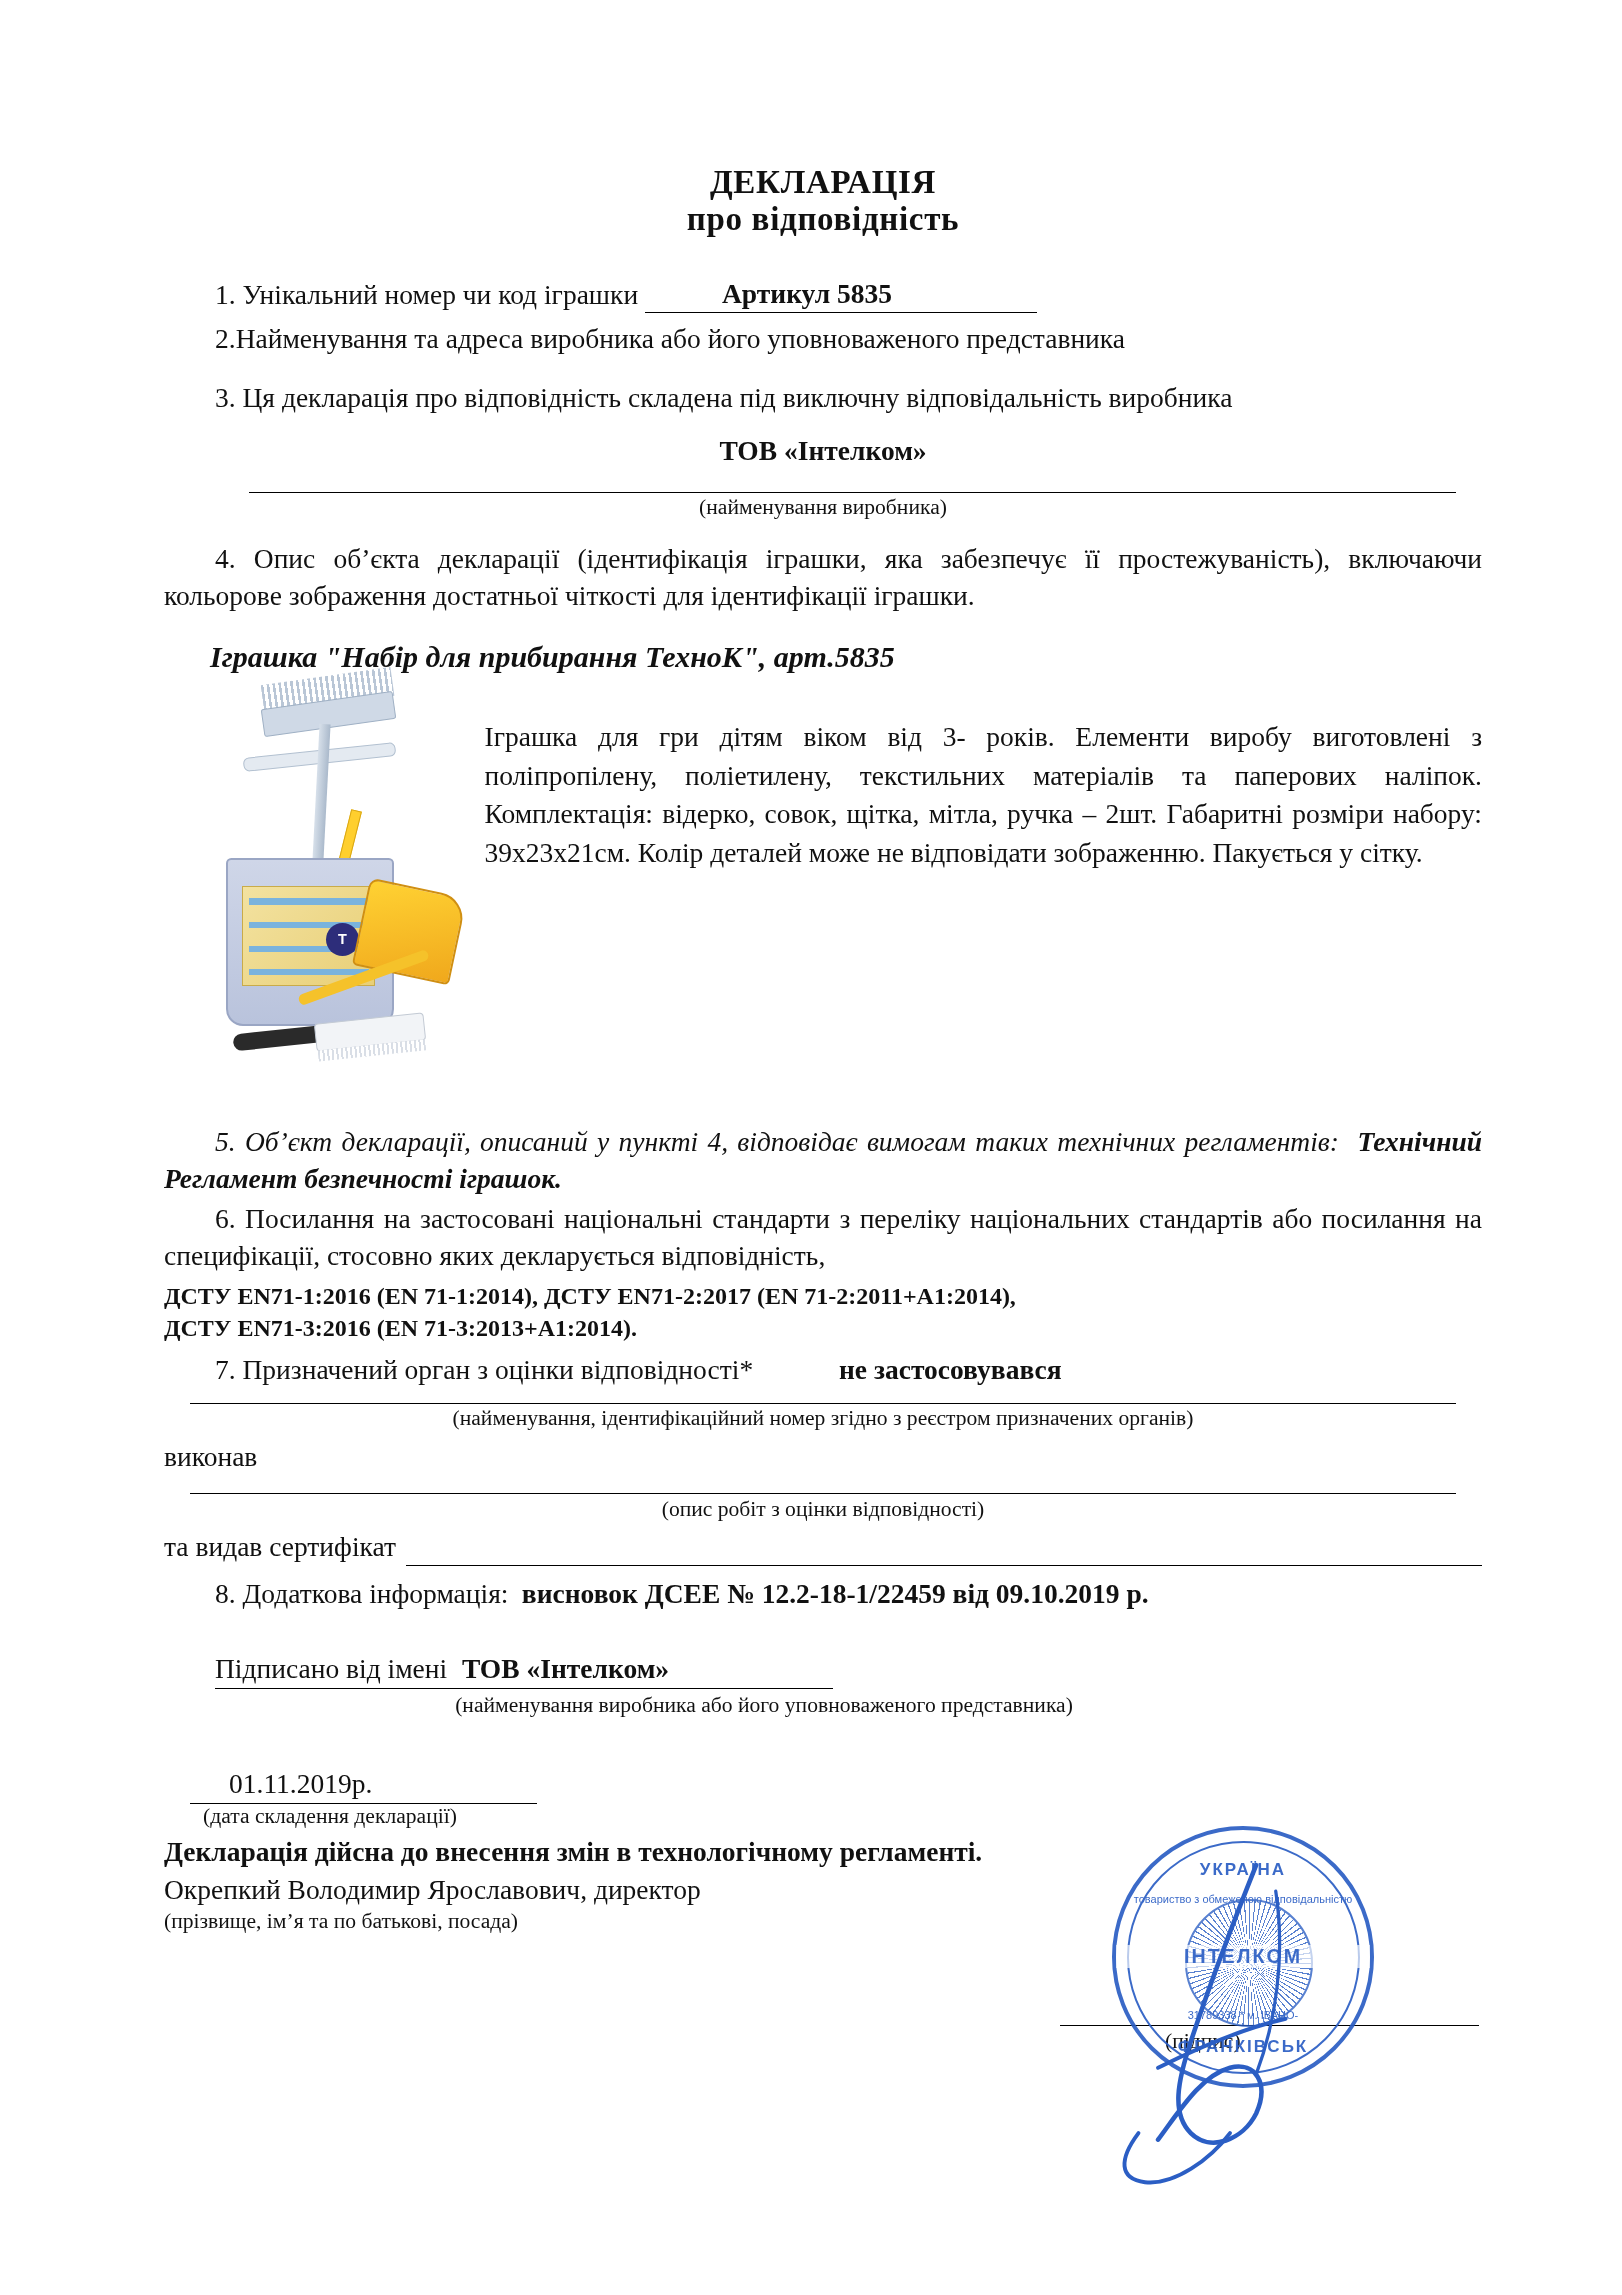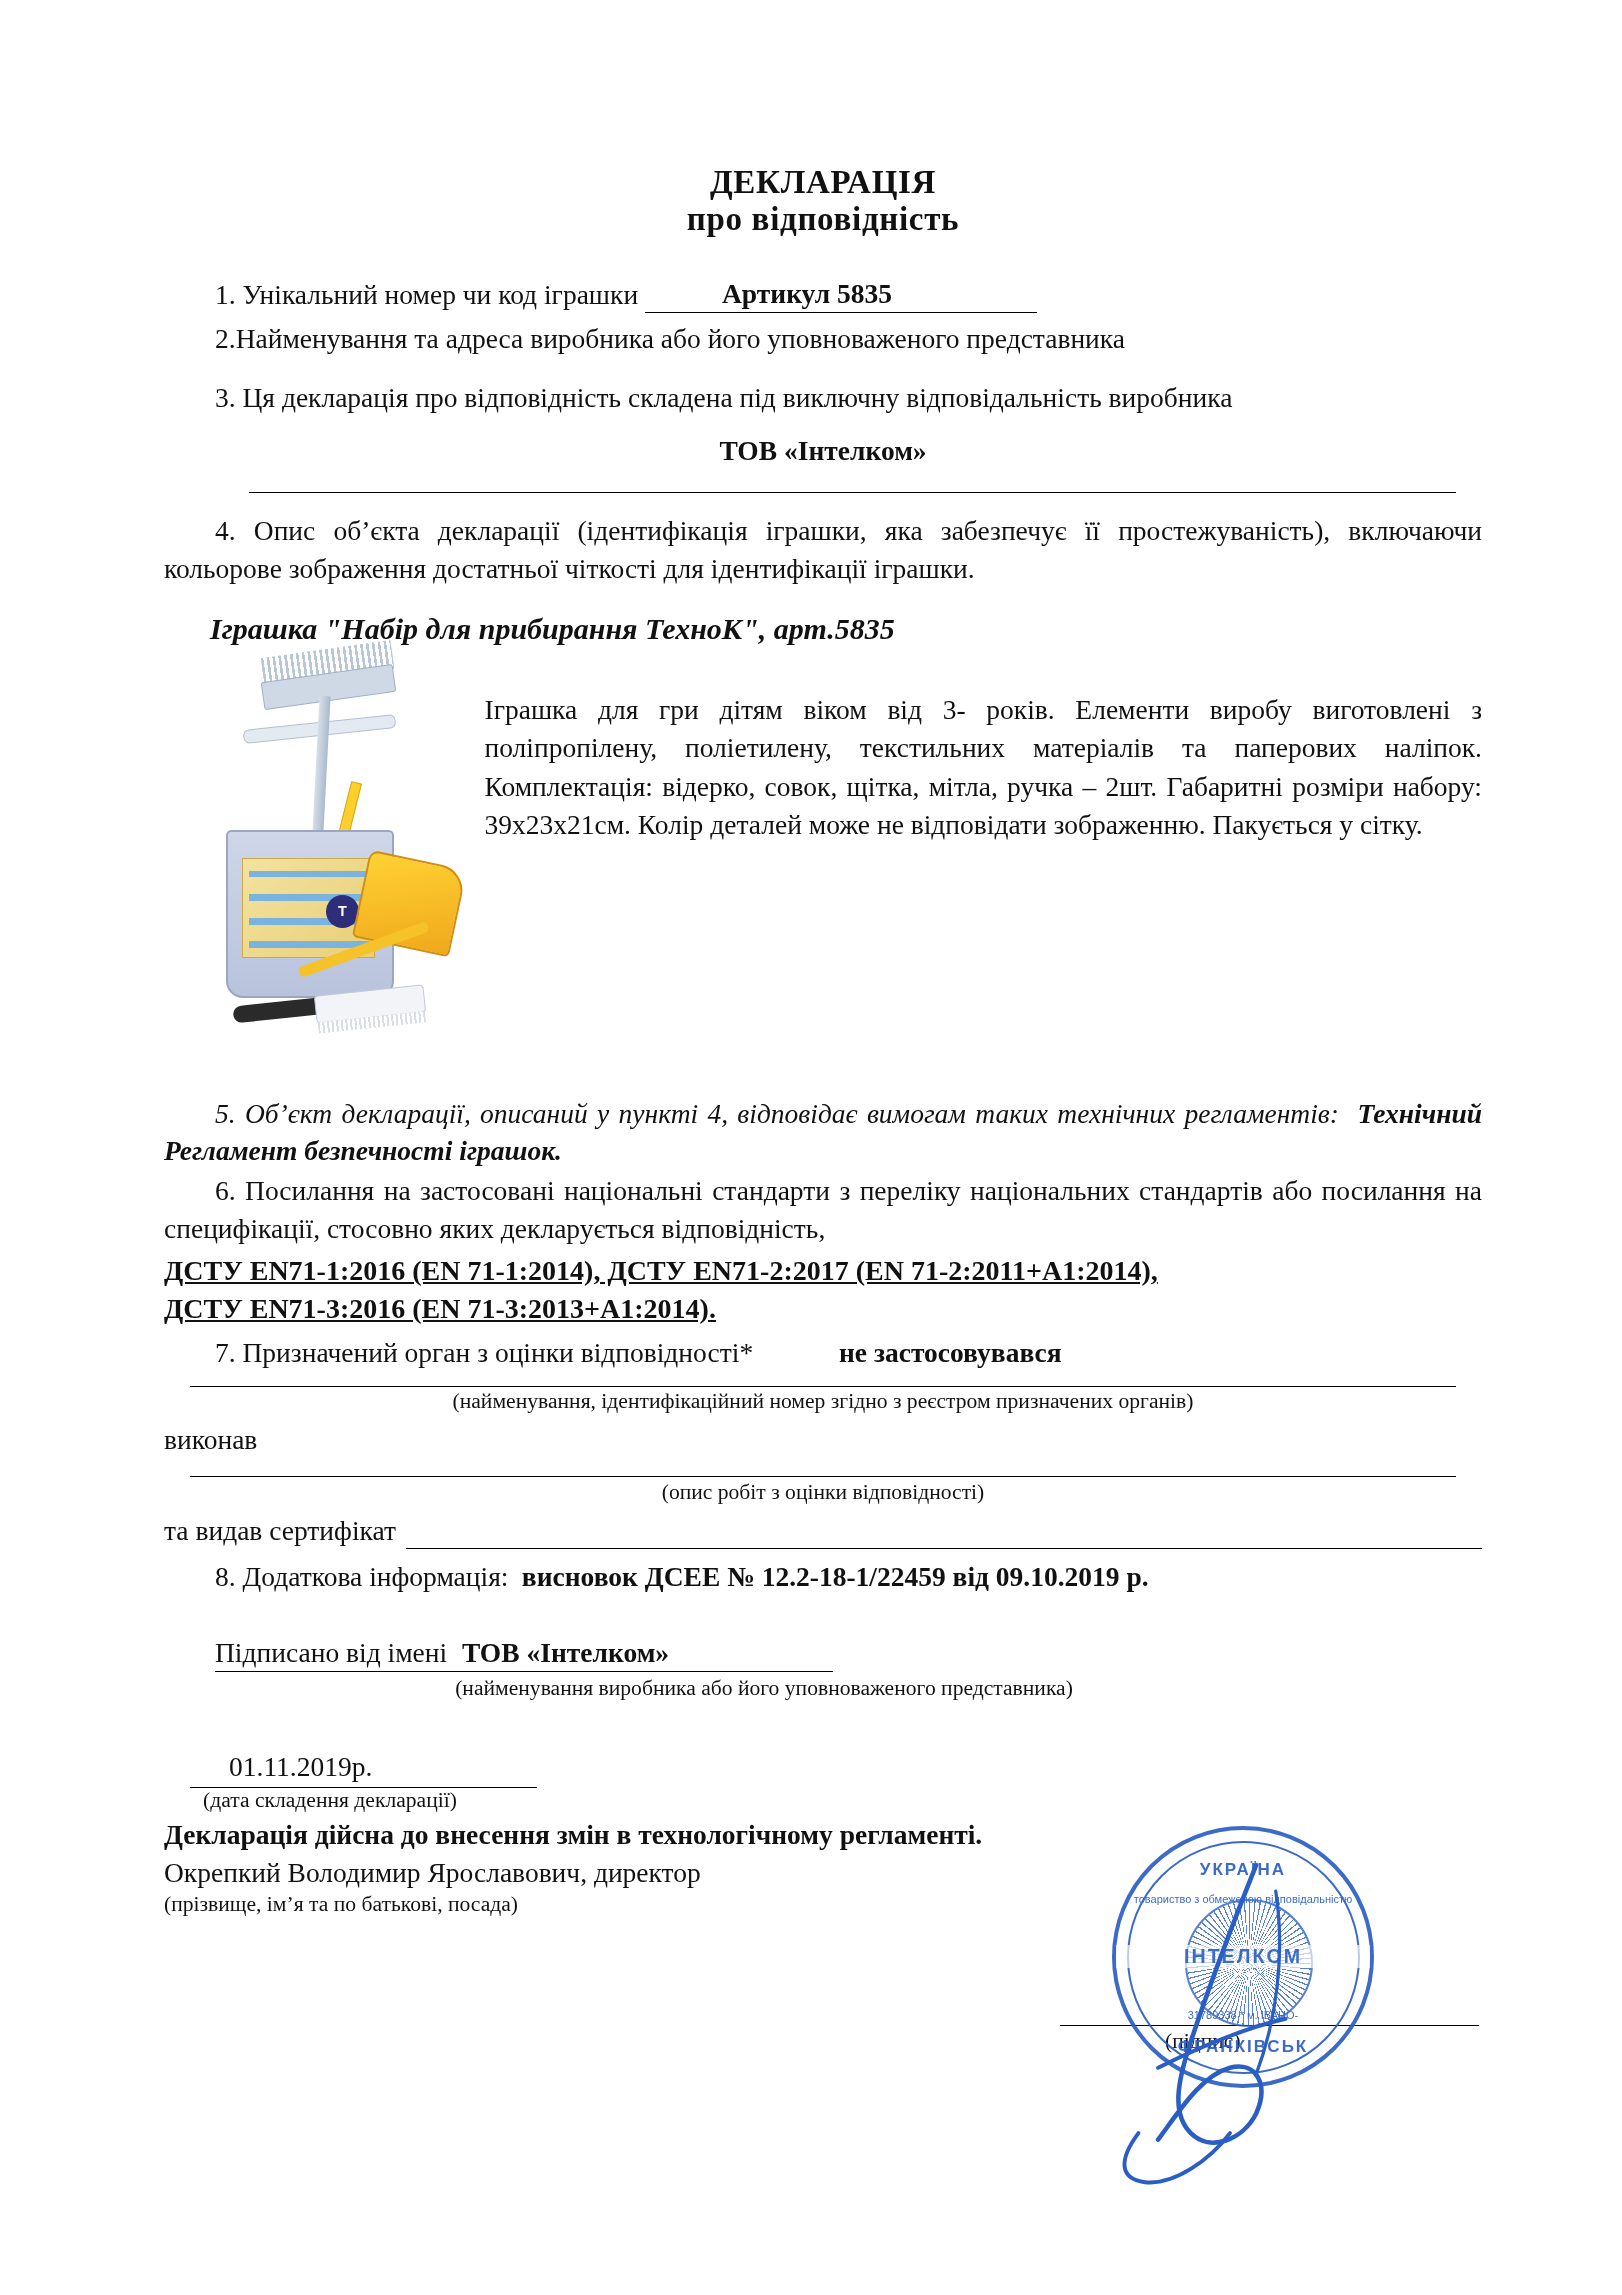--- a/index.html
+++ b/index.html
@@ -74,21 +74,21 @@
   }
   .prod-desc {
     flex: 1 1 auto;
     font-size: 27.5px;
     line-height: 1.40;
     text-align: justify;
     padding-top: 27.5px;
     padding-left: 6.5px;
   }
   .sec5 { margin-top: 39px; font-style: italic; }
-  .dstu { font-weight: bold; font-size: 28px; line-height: 1.34; text-decoration: underline; }
+  .dstu { font-weight: bold; font-size: 24px; line-height: 1.34; }
   .row-line { display: flex; align-items: flex-end; }
   .fill { flex: 1 1 auto; border-bottom: 1.4px solid #000; height: 17px; }
   .small { font-size: 21.6px; }
   .mt8 { margin-top: 5.2px; }
 
   
   .toy { position: absolute; }
   .broom-head {
     left: 98px; top: 9.8px; width: 131px; height: 26px;
     background: #cfd9e6;
@@ -237,20 +237,21 @@
     <span>2.Найменування та адреса виробника або його уповноваженого представника</span>
   </div>
 
   <div class="blk indent" style="margin-top:22px;">
     <span>3. Ця декларація про відповідність складена під виключну відповідальність виробника</span>
   </div>
   <div class="blk b center" style="margin-top:15.7px;">
     <span>ТОВ «Інтелком»</span>
   </div>
   <div class="rule" style="margin:22px 26px 0 85px;"></div>
+  <div class="caption">(найменування виробника)</div>
 
   <div class="blk indent" style="margin-top:19.6px;">
     <span>4. Опис об’єкта декларації (ідентифікація іграшки, яка забезпечує її простежуваність), включаючи кольорове зображення достатньої чіткості для ідентифікації іграшки.</span>
   </div>
 
   <div class="prod-title">Іграшка "Набір для прибирання ТехноК", арт.5835</div>
 
   <div class="prod-row">
     <div class="prod-img">
       <div class="toy broom-bristles"></div>

